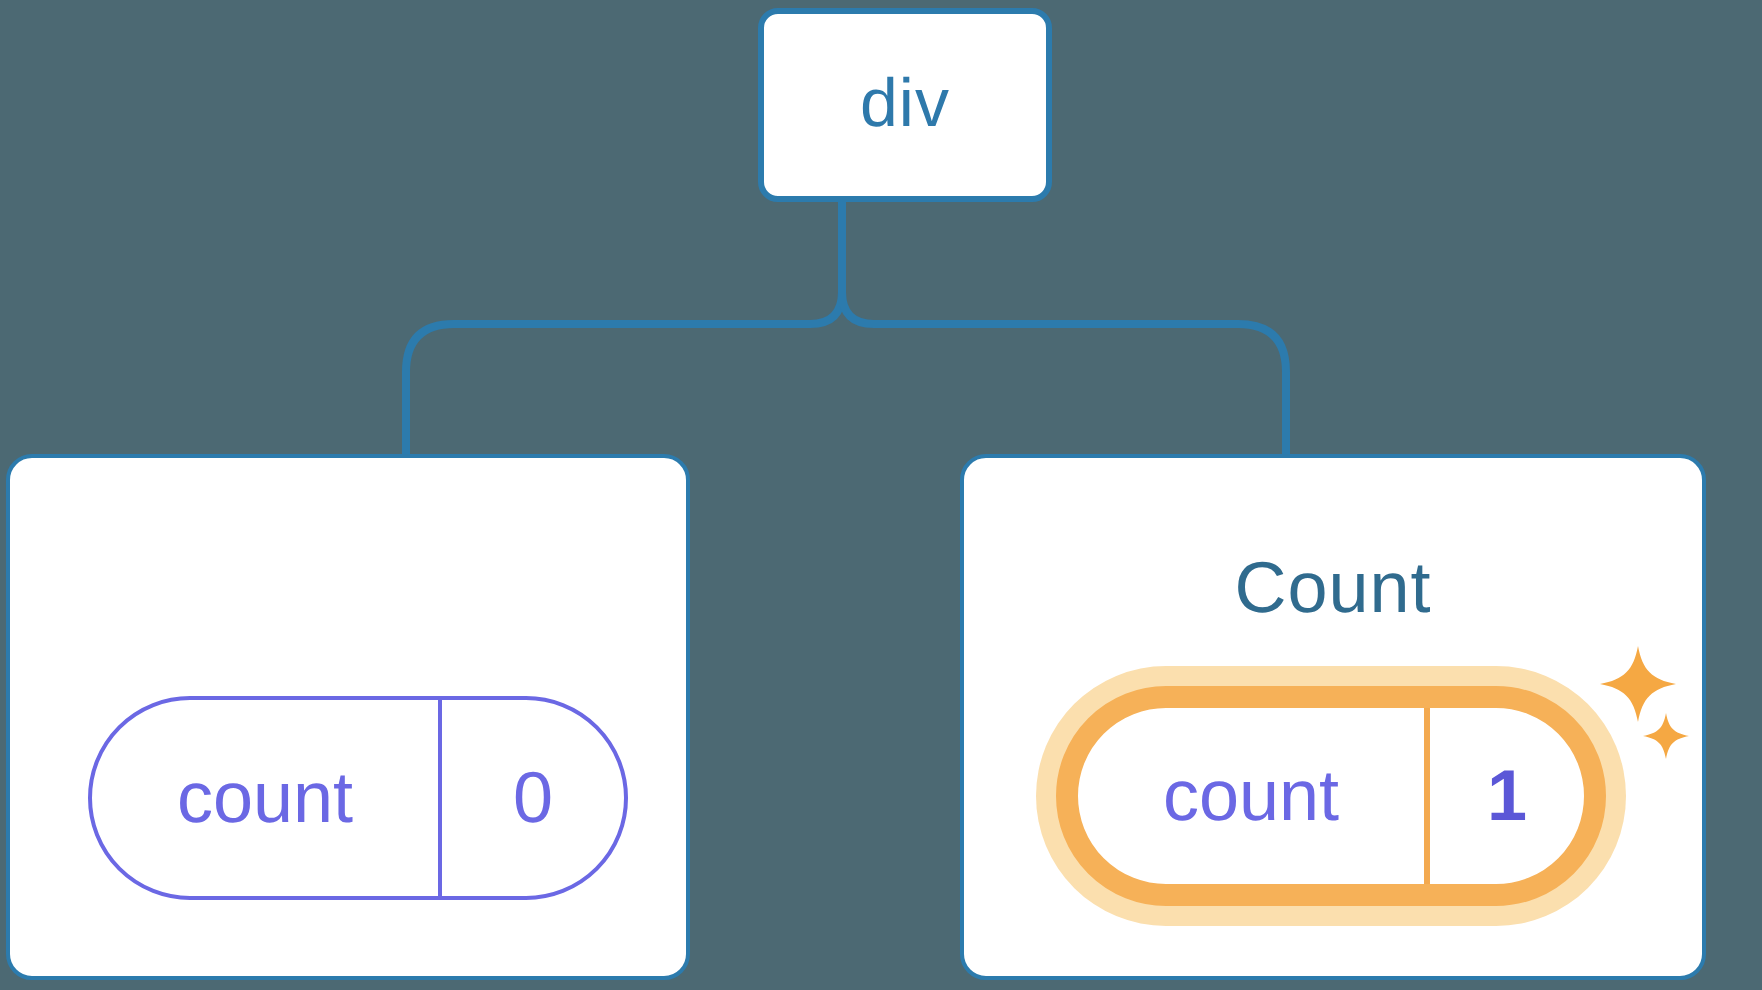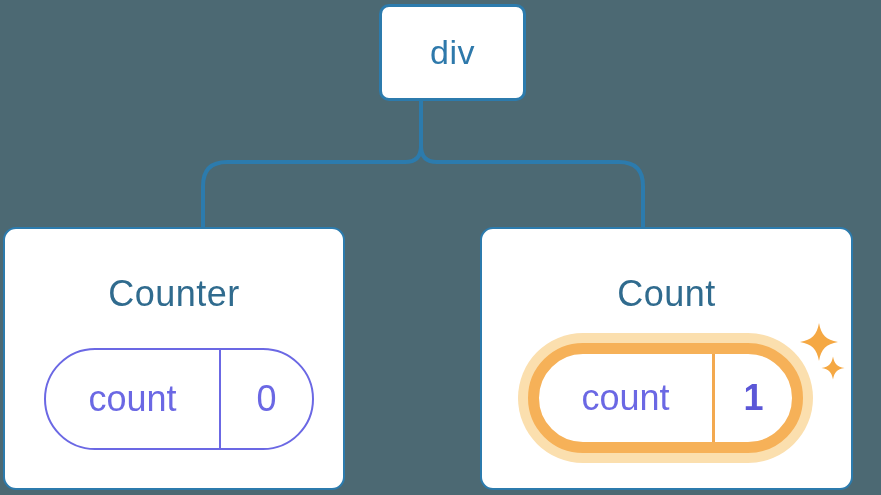--- a/index.html
+++ b/index.html
@@ -86,21 +86,20 @@
   <svg class="connector-svg" viewBox="0 0 881 495" aria-hidden="true">
     <path d="M421 101 V146 Q421 162 405 162 H227 Q203 162 203 186 V227" fill="none" stroke="var(--node-border-blue,#2c7bad)" stroke-width="4"></path>
     <path d="M421 101 V146 Q421 162 437 162 H619 Q643 162 643 186 V227" fill="none" stroke="var(--node-border-blue,#2c7bad)" stroke-width="4"></path>
   </svg>
 
   <div class="node-root">
     <span class="node-root-label">div</span>
   </div>
 
   <div class="card card-left">
-    <div class="card-title">Counter</div>
     <div class="pill pill-plain">
       <span class="pill-key">count</span>
       <span class="pill-val">0</span>
     </div>
   </div>
 
   <div class="card card-right">
     <div class="card-title">Count</div>
     <div class="pill pill-highlight">
       <span class="pill-key">count</span>

